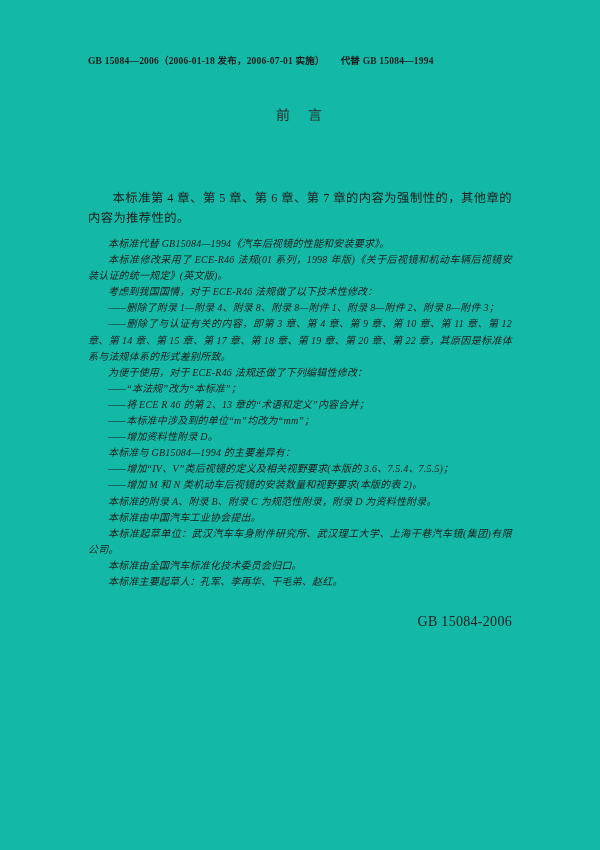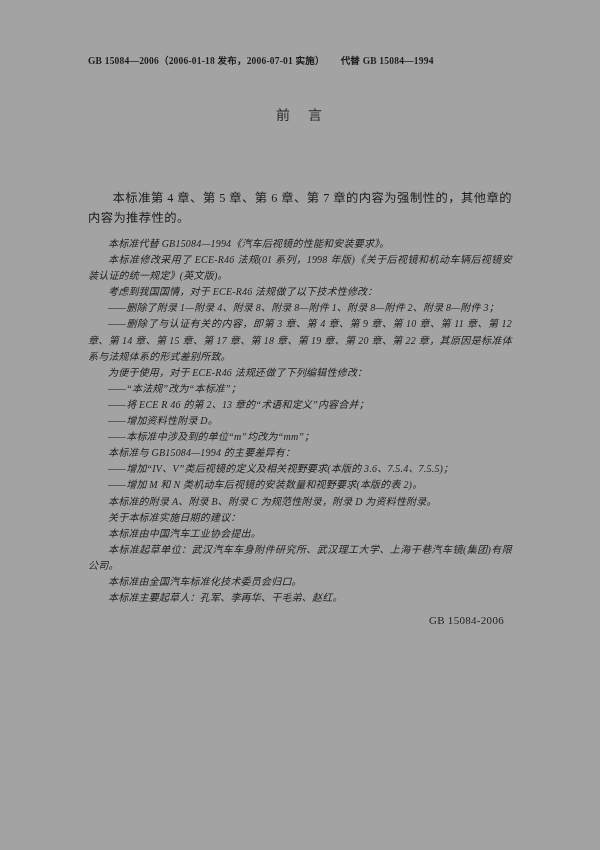--- a/index.html
+++ b/index.html
@@ -4,21 +4,21 @@
 <style>
   html, body {
     margin: 0;
     padding: 0;
     background: #ffffff;
   }
   .page {
     position: relative;
     width: 600px;
     height: 850px;
-    background: #a3a3a3;
+    background: #14b8a6;
     color: #1c1c1c;
     font-family: "Liberation Serif", "DejaVu Serif", serif;
     overflow: hidden;
   }
   .header {
     position: absolute;
     top: 53px;
     left: 88px;
     right: 70px;
     font-size: 9.5px;
@@ -59,22 +59,22 @@
     font-size: 10px;
     line-height: 16.1px;
     text-indent: 2em;
     text-align: justify;
     letter-spacing: 0.2px;
     font-style: italic;
   }
   .footer-id {
     position: absolute;
     top: 614px;
-    right: 96px;
-    font-size: 11px;
+    right: 88px;
+    font-size: 14px;
     letter-spacing: 0.3px;
     color: #222222;
   }
 </style>
 </head>
 <body>
 
 <div class="page">
 
   <div class="header">
@@ -88,27 +88,26 @@
 
     <div class="body-text">
       <p>本标准代替 GB15084—1994《汽车后视镜的性能和安装要求》。</p>
       <p>本标准修改采用了 ECE-R46 法规(01 系列，1998 年版)《关于后视镜和机动车辆后视镜安装认证的统一规定》(英文版)。</p>
       <p>考虑到我国国情，对于 ECE-R46 法规做了以下技术性修改：</p>
       <p>——删除了附录 1—附录 4、附录 8、附录 8—附件 1、附录 8—附件 2、附录 8—附件 3；</p>
       <p>——删除了与认证有关的内容，即第 3 章、第 4 章、第 9 章、第 10 章、第 11 章、第 12 章、第 14 章、第 15 章、第 17 章、第 18 章、第 19 章、第 20 章、第 22 章，其原因是标准体系与法规体系的形式差别所致。</p>
       <p>为便于使用，对于 ECE-R46 法规还做了下列编辑性修改：</p>
       <p>——“本法规”改为“本标准”；</p>
       <p>——将 ECE R 46 的第 2、13 章的“术语和定义”内容合并；</p>
+      <p>——本标准中涉及到的单位“m”均改为“mm”；</p>
       <p>——增加资料性附录 D。</p>
-      <p>——本标准中涉及到的单位“m”均改为“mm”；</p>
       <p>本标准与 GB15084—1994 的主要差异有：</p>
       <p>——增加“IV、V”类后视镜的定义及相关视野要求(本版的 3.6、7.5.4、7.5.5)；</p>
       <p>——增加 M 和 N 类机动车后视镜的安装数量和视野要求(本版的表 2)。</p>
       <p>本标准的附录 A、附录 B、附录 C 为规范性附录，附录 D 为资料性附录。</p>
-      <p>关于本标准实施日期的建议：</p>
       <p>本标准由中国汽车工业协会提出。</p>
       <p>本标准起草单位：武汉汽车车身附件研究所、武汉理工大学、上海干巷汽车镜(集团)有限公司。</p>
       <p>本标准由全国汽车标准化技术委员会归口。</p>
       <p>本标准主要起草人：孔军、李再华、干毛弟、赵红。</p>
     </div>
   </div>
 
   <div class="footer-id">GB 15084-2006</div>
 
 </div>

